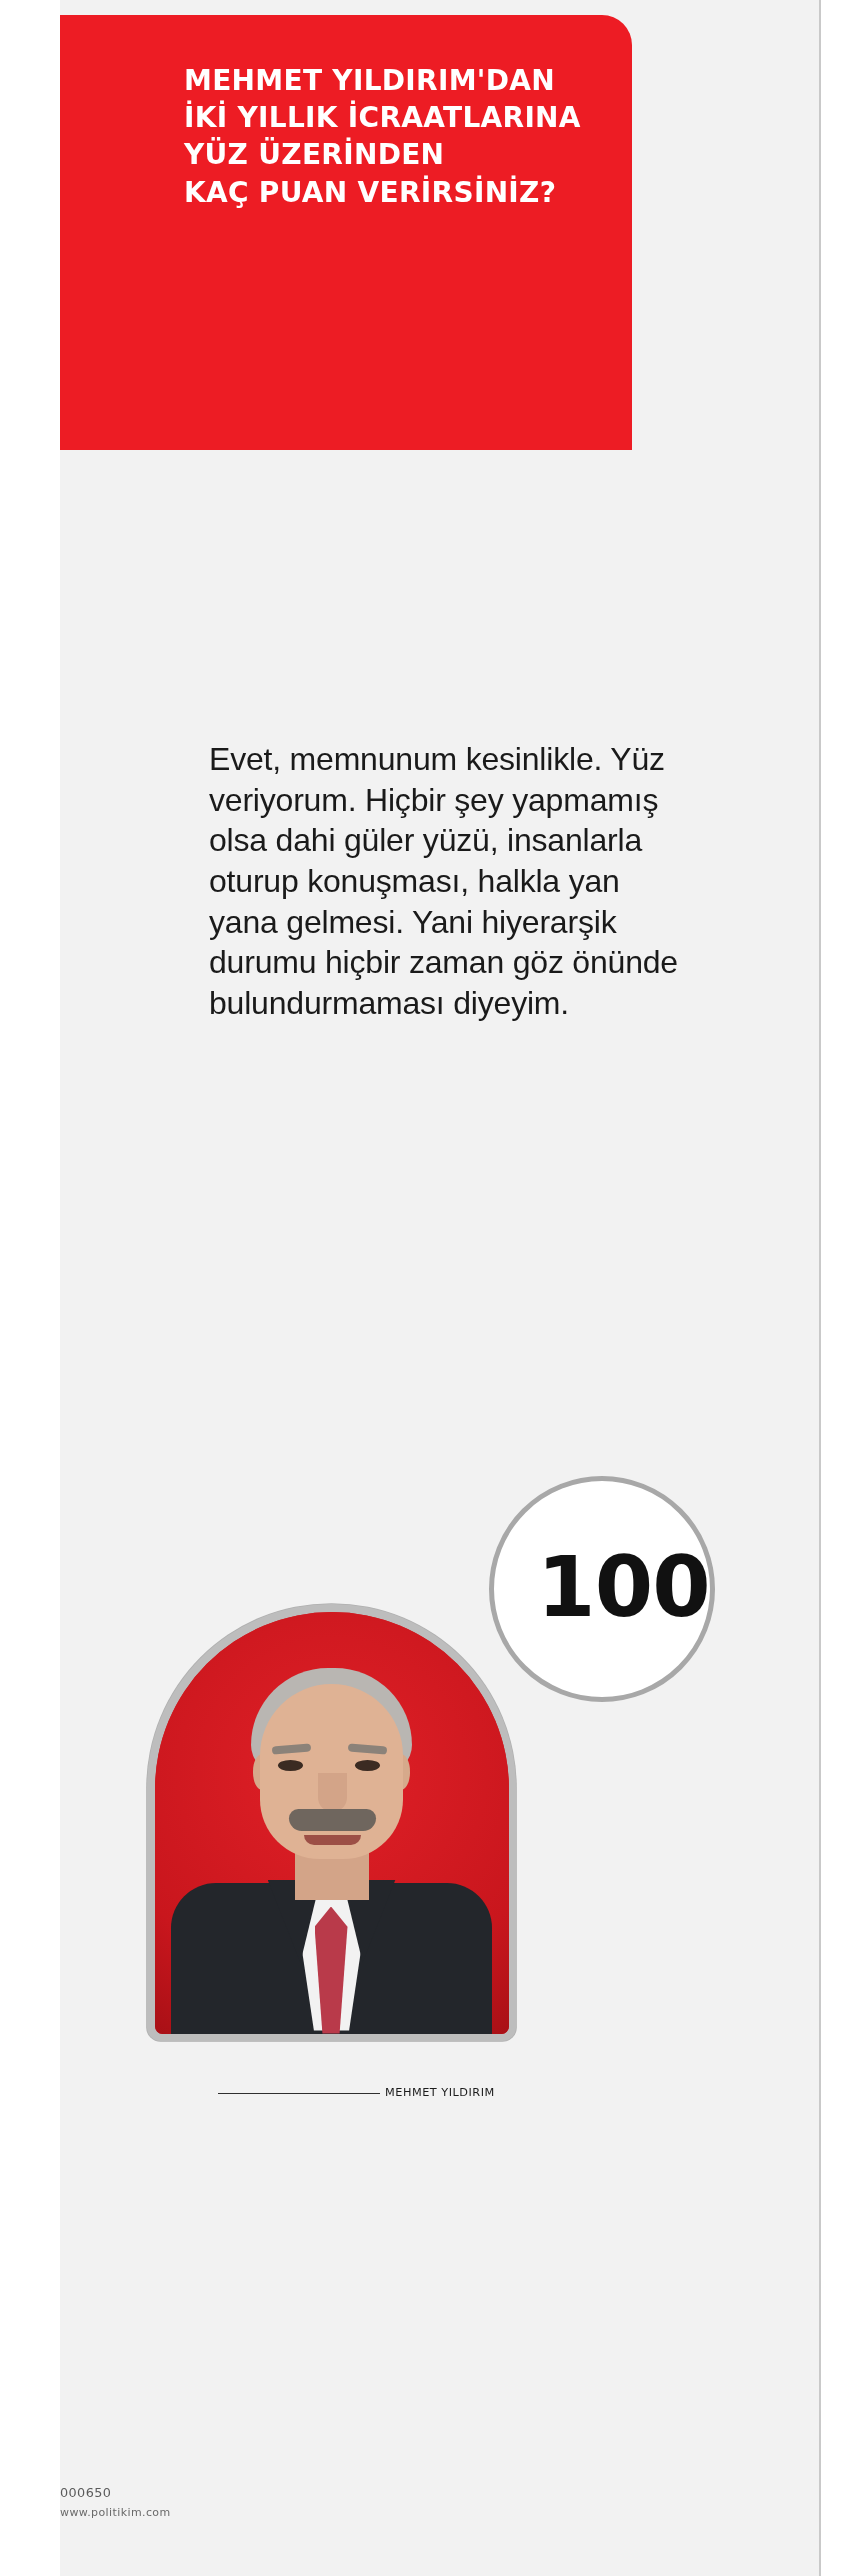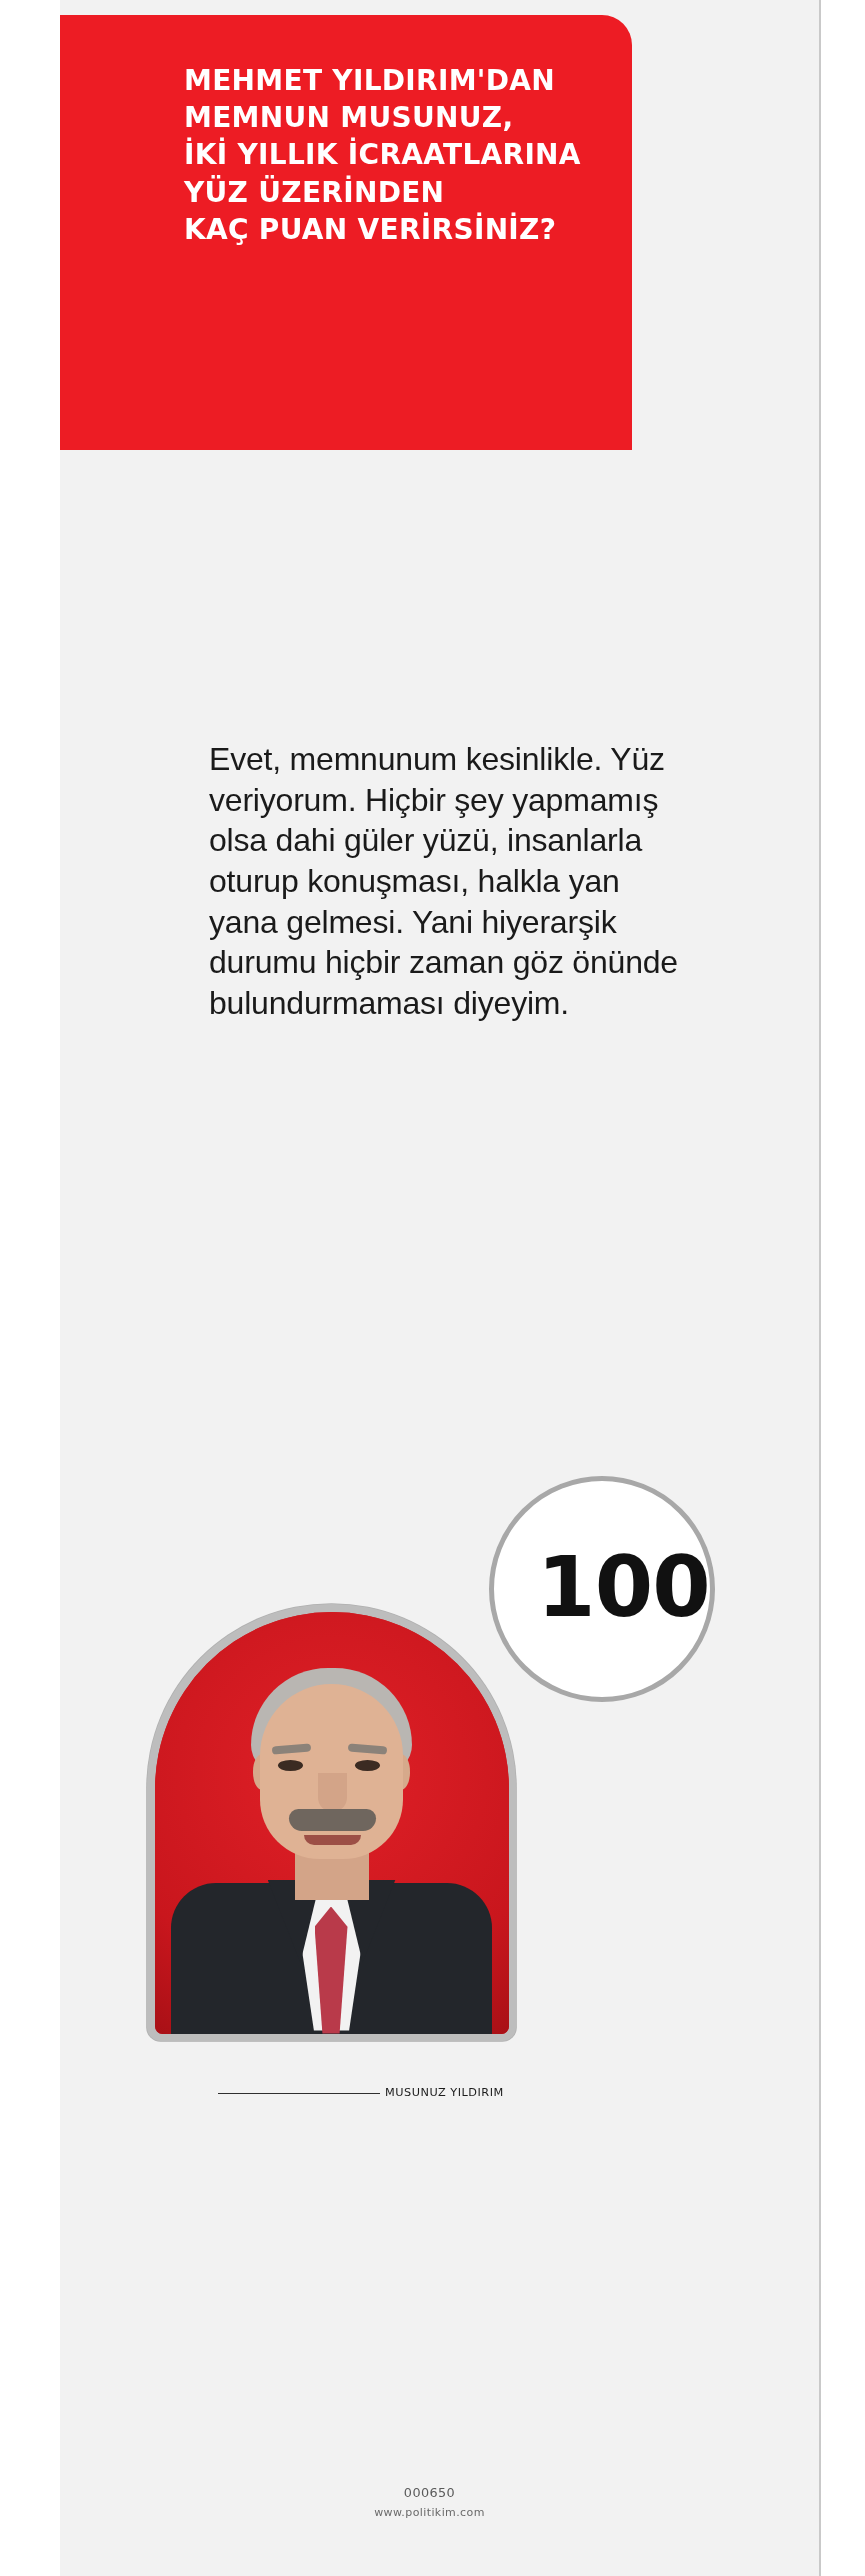--- a/index.html
+++ b/index.html
@@ -254,24 +254,23 @@
     font-family: "DejaVu Sans", sans-serif;
     font-size: 11.3px;
     color: #1c1c1c;
     letter-spacing: 0.5px;
     white-space: nowrap;
   }
 
   
   .footer {
     position: absolute;
-    left: 49px;
+    left: 60px;
     top: 2485px;
     width: 761px;
-    text-align: center;
   }
   .footer .code {
     font-family: "DejaVu Sans", sans-serif;
     font-size: 12.8px;
     color: #5a5a5a;
     letter-spacing: 0.4px;
   }
   .footer .site {
     margin-top: 6px;
     font-family: "DejaVu Sans", sans-serif;
@@ -284,21 +283,20 @@
 <body>
 
 <div id="page">
 
   <div class="column-bg"></div>
   <div class="right-rule"></div>
 
   <div class="header-block">
     <div class="headline">
       <div>MEHMET YILDIRIM'DAN</div>
-      <div>MEMNUN MUSUNUZ,</div>
       <div>İKİ YILLIK İCRAATLARINA</div>
       <div>YÜZ ÜZERİNDEN</div>
       <div>KAÇ PUAN VERİRSİNİZ?</div>
     </div>
   </div>
 
   <div class="quote">Evet, memnunum kesinlikle. Yüz veriyorum. Hiçbir şey yapmamış olsa dahi güler yüzü, insanlarla oturup konuşması, halkla yan yana gelmesi. Yani hiyerarşik durumu hiçbir zaman göz önünde bulundurmaması diyeyim.</div>
 
   <div class="score-circle">
     <div class="score-value">100</div>
@@ -324,21 +322,21 @@
         <div class="eye-r"></div>
         <div class="nose"></div>
         <div class="mustache"></div>
         <div class="mouth"></div>
       </div>
     </div>
   </div>
 
   <div class="caption-row">
     <div class="caption-line"></div>
-    <div class="caption-text">MUSUNUZ YILDIRIM</div>
+    <div class="caption-text">MEHMET YILDIRIM</div>
   </div>
 
   <div class="footer">
     <div class="code">000650</div>
     <div class="site">www.politikim.com</div>
   </div>
 
 </div>
 
 

